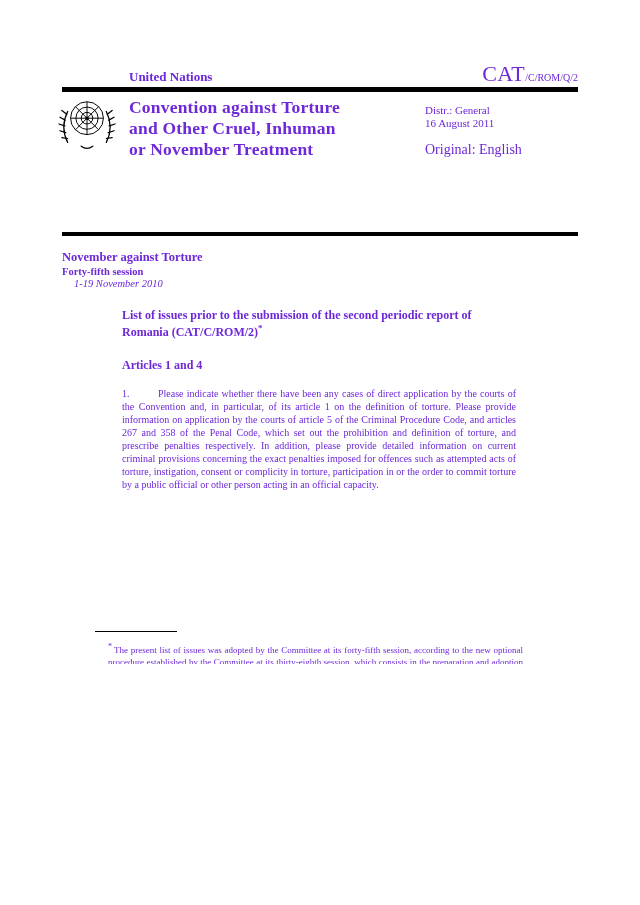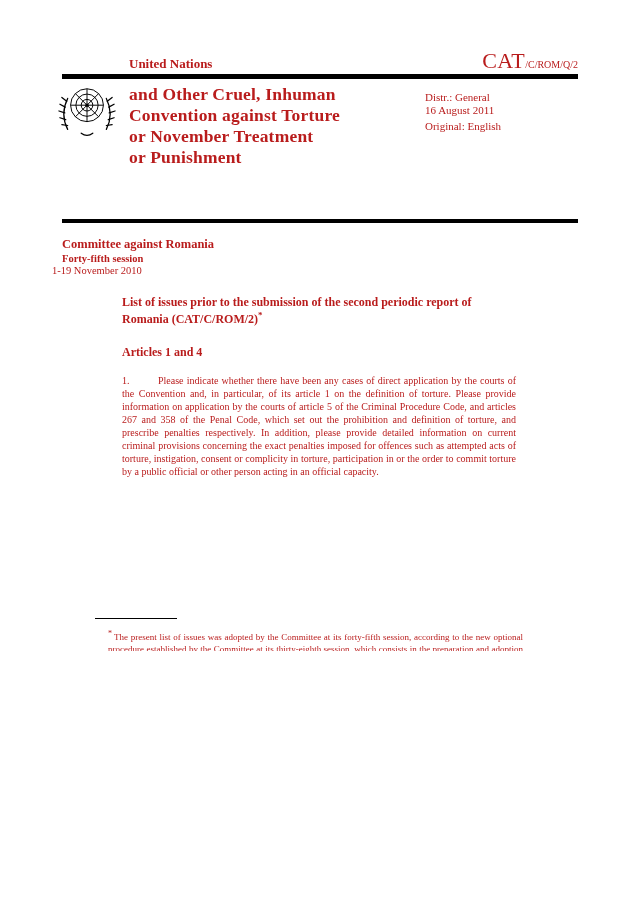--- a/index.html
+++ b/index.html
@@ -1,22 +1,22 @@
 <!DOCTYPE html>
 <html><head>
 <meta charset="utf-8">
 <style>
   * { margin:0; padding:0; box-sizing:border-box; }
   html,body { background:#ffffff; }
   .page {
     position:relative;
     width:640px; height:651px;
-    margin:0 auto;
+    margin:13px auto;
     background:#ffffff;
-    color:#b91c1c;
+    color:#6d28d9;
     font-family:"Liberation Serif", serif;
     overflow:hidden;
   }
 
   
   .un-name { position:absolute; left:129px; top:56px; font-size:13px; font-weight:bold; }
   .doc-symbol { position:absolute; right:62px; top:48px; white-space:nowrap; }
   .sym-main { font-size:22px; letter-spacing:.5px; }
   .sym-suffix { font-size:10px;font-family:Liberation Serif, serif; }
 
@@ -24,26 +24,26 @@
   .rule-top { top:74px; height:5px; }
   .rule-mid { top:219px; height:4px; }
 
   .emblem { position:absolute; left:58px; top:80px; width:58px; height:62px; }
   .emblem svg { display:block; }
 
   .doc-title { position:absolute; left:129px; top:84px; font-size:17.5px; font-weight:bold; line-height:21px; letter-spacing:.2px; }
 
   .meta-distr    { position:absolute; left:425px; top:91px;  font-size:11px; }
   .meta-date     { position:absolute; left:425px; top:104px; font-size:11px; }
-  .meta-original { position:absolute; left:425px; top:120px; font-size:11px; }
+  .meta-original { position:absolute; left:425px; top:129px; font-size:14px; }
 
   
   .committee     { position:absolute; left:62px; top:237px; font-size:12.5px; font-weight:bold; }
   .session       { position:absolute; left:62px; top:253px; font-size:10.5px; font-weight:bold; }
-  .session-dates { position:absolute; left:52px; top:265px; font-size:10.5px; }
+  .session-dates { position:absolute; left:74px; top:265px; font-size:10.5px;font-style:italic; }
 
   
   .main { position:absolute; left:122px; top:296px; width:394px; }
   .t1 { font-size:12px;   line-height:13px; font-weight:bold; margin-bottom:18px; }
   .t2 { font-size:13.5px; line-height:18px; font-weight:bold; margin-bottom:16px; }
   .t3 { font-size:12px;   line-height:16px; font-weight:bold; margin-bottom:14px; }
   .note-ref { font-size:9px; }
   .para { font-size:10px; line-height:13px; text-align:justify; }
   .pnum { display:inline-block; width:36px; }
 
@@ -94,33 +94,32 @@
         <path d="M50,46 L56,45"></path>
           <path d="M52,40 L58,38"></path>
           <path d="M53,33 L59,31"></path>
           <path d="M52.5,27 L58,24"></path>
           <path d="M51,21 L56,17"></path>
       </g>
     </svg>
   </div>
 
   <div class="doc-title">
+    <div>Convention against Torture</div>
     <div>and Other Cruel, Inhuman</div>
-    <div>Convention against Torture</div>
     <div>or November Treatment</div>
-    <div>or Punishment</div>
   </div>
 
   <div class="meta-distr">Distr.: General</div>
   <div class="meta-date">16 August 2011</div>
   <div class="meta-original">Original: English</div>
 
   <div class="rule rule-mid"></div>
 
-  <div class="committee">Committee against Romania</div>
+  <div class="committee">November against Torture</div>
   <div class="session">Forty-fifth session</div>
   <div class="session-dates">1-19 November 2010</div>
 
   <div class="main">
     <h1 class="t1"><span>List of issues prior to the submission of the second periodic report of Romania (CAT/C/ROM/2)</span><sup class="note-ref">*</sup></h1>
     <h3 class="t3">Articles 1 and 4</h3>
     <p class="para"><span class="pnum">1.</span><span>Please indicate whether there have been any cases of direct application by the courts of the Convention and, in particular, of its article 1 on the definition of torture. Please provide information on application by the courts of article 5 of the Criminal Procedure Code, and articles 267 and 358 of the Penal Code, which set out the prohibition and definition of torture, and prescribe penalties respectively. In addition, please provide detailed information on current criminal provisions concerning the exact penalties imposed for offences such as attempted acts of torture, instigation, consent or complicity in torture, participation in or the order to commit torture by a public official or other person acting in an official capacity.</span></p>
   </div>
 
   <div class="footnote">

